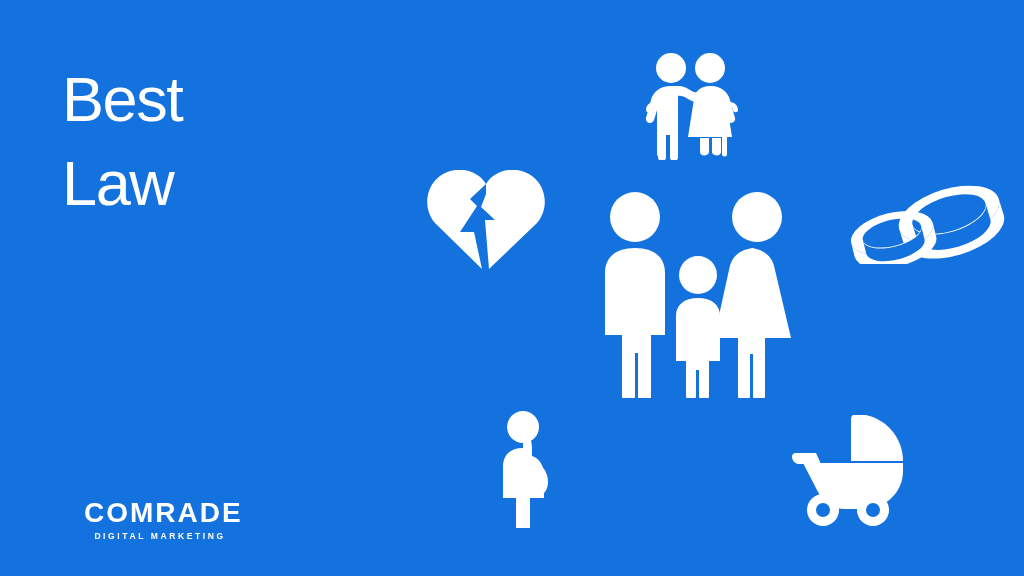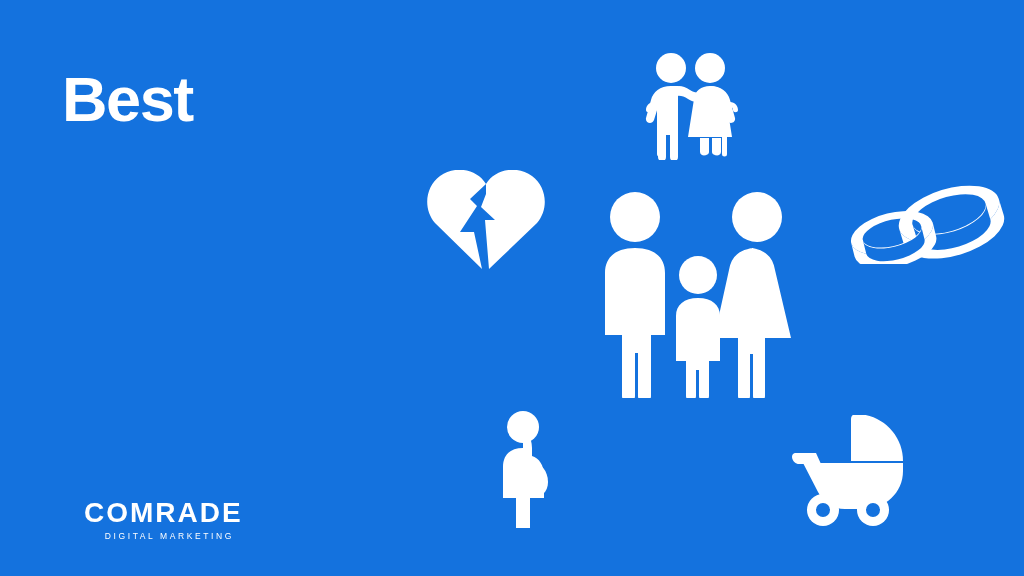--- a/index.html
+++ b/index.html
@@ -23,21 +23,21 @@
   }
 
   
   .headline {
     position: absolute;
     left: 62px;
     top: 57px;
     width: 360px;
     color: #ffffff;
     font-family: "Liberation Sans", sans-serif;
-    font-weight: bold;
+    font-weight: normal;
     font-size: 63px;
     line-height: 84px;
     letter-spacing: -1.4px;
     margin: 0;
   }
   .headline .line {
     display: block;
     white-space: nowrap;
   }
 
@@ -54,25 +54,25 @@
     font-weight: bold;
     font-size: 28px;
     letter-spacing: 2.0px;
     line-height: 30px;
     text-align: left;
     white-space: nowrap;
   }
   .logo-sub {
     color: #ffffff;
     font-family: "Liberation Sans", sans-serif;
-    font-weight: normal;
+    font-weight: bold;
     font-size: 8.5px;
     letter-spacing: 2.6px;
     line-height: 14px;
-    text-align: right;
+    text-align: center;
     white-space: nowrap;
     margin-top: 1px;
     margin-left: 2px;
   }
 
   
   .icon {
     position: absolute;
   }
   .icon svg { display: block; }
@@ -84,20 +84,21 @@
   #icon-pregnant-woman { left: 498px; top: 410px; width: 60px;  height: 118px; }
   #icon-baby-stroller  { left: 787px; top: 415px; width: 116px; height: 112px; }
 </style>
 </head>
 <body>
 
 <div class="banner">
 
   <h1 class="headline">
     <span class="line">Best</span>
+    <span class="line">Law</span>
   </h1>
 
   <div class="logo">
     <div class="logo-word">COMRADE</div>
     <div class="logo-sub">DIGITAL MARKETING</div>
   </div>
 
   <div class="icon" id="icon-elderly-couple">
     <svg viewBox="0 0 112 110" width="112" height="110" fill="#ffffff" aria-hidden="true">
 

